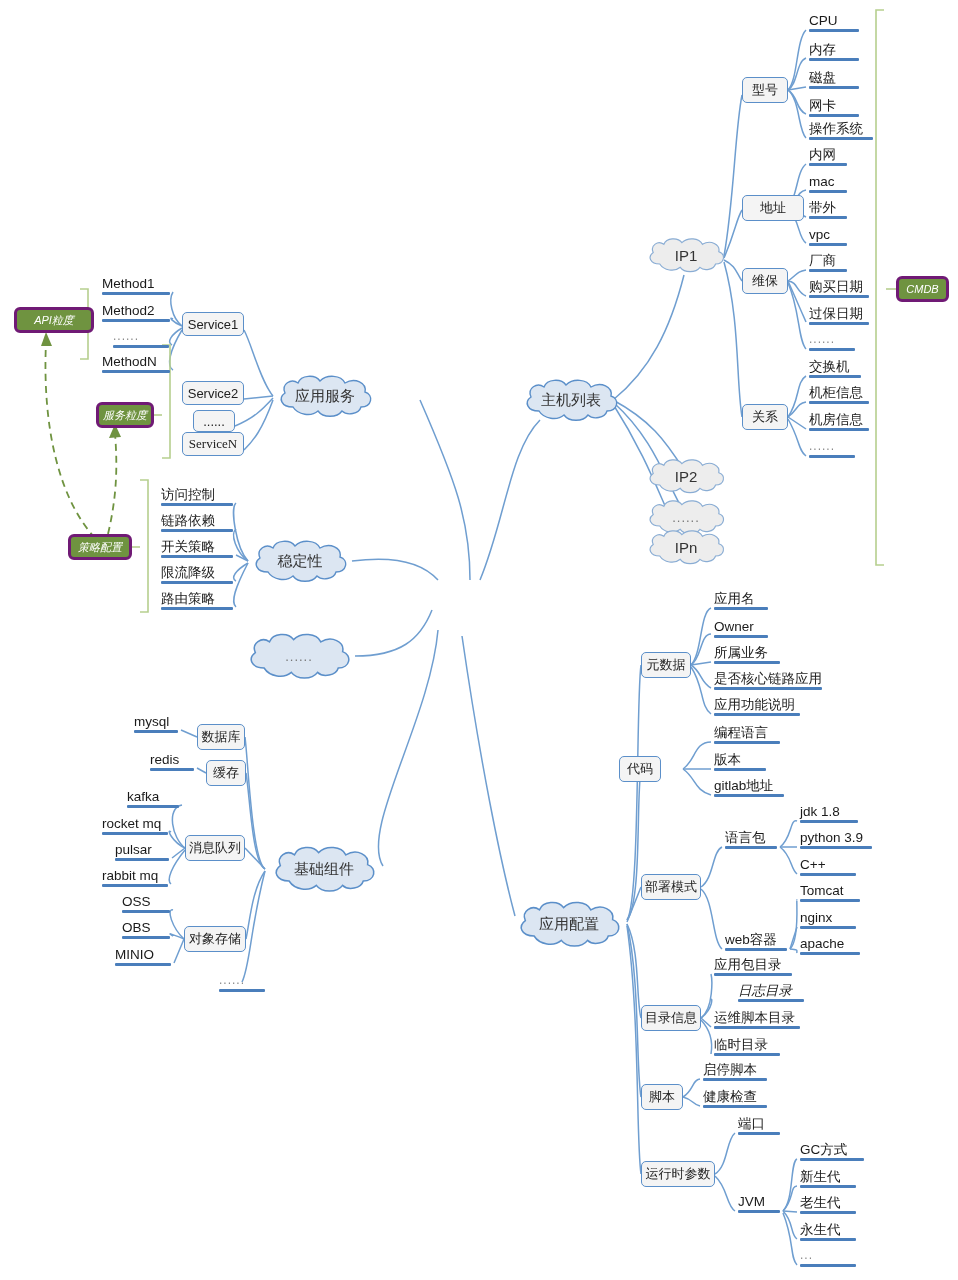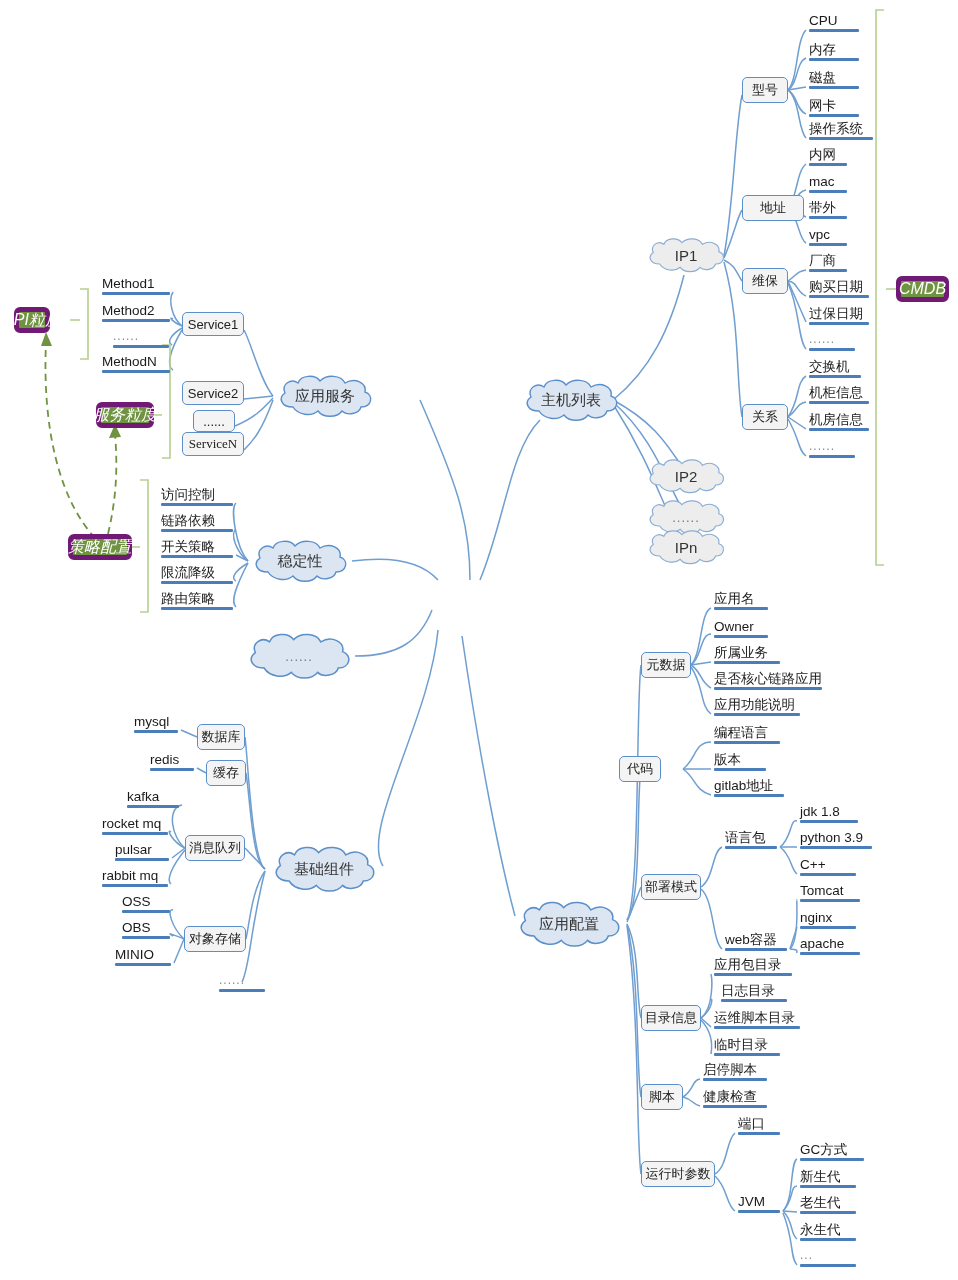--- a/index.html
+++ b/index.html
@@ -28,22 +28,22 @@
   }
 
   
   .leaf{position:absolute;white-space:nowrap;font-size:13.5px;color:#1a1a1a;
         padding:0 3px 2px 3px;box-sizing:border-box;line-height:15px;}
   .leaf .uline{display:block;height:3px;background:#4a7ebb;border-radius:1px;margin-top:1px;}
   .leaf.ell{color:#888;letter-spacing:1px;font-size:12px;}
 
   
   .green-box{
-    position:absolute;background:#6f9340;border:5px solid #701a75;border-radius:6px;
-    color:#ffffff;font-style:italic;font-size:16px;display:flex;align-items:center;
+    position:absolute;background:#6f9340;border:3px solid #701a75;border-radius:6px;
+    color:#ffffff;font-style:italic;font-size:11px;display:flex;align-items:center;
     justify-content:center;white-space:nowrap;padding:0 7px;box-sizing:border-box;
   }
 </style>
 </head>
 <body>
 
 <div id="map">
 
   <svg class="links" viewBox="0 0 958 1280">
     <g fill="none" stroke="#6f9ed0" stroke-width="1.5">
@@ -355,39 +355,39 @@
       <div class="leaf" style="left: 711px; top: 778px; min-width: 76px;"><span>gitlab地址</span><span class="uline"></span></div>
       <div class="leaf" style="left: 722px; top: 830px; min-width: 58px;"><span>语言包</span><span class="uline"></span></div>
       <div class="leaf" style="left: 722px; top: 932px; min-width: 68px;"><span>web容器</span><span class="uline"></span></div>
       <div class="leaf" style="left: 797px; top: 804px; min-width: 64px;"><span>jdk 1.8</span><span class="uline"></span></div>
       <div class="leaf" style="left: 797px; top: 830px; min-width: 78px;"><span>python 3.9</span><span class="uline"></span></div>
       <div class="leaf" style="left: 797px; top: 857px; min-width: 62px;"><span>C++</span><span class="uline"></span></div>
       <div class="leaf" style="left: 797px; top: 883px; min-width: 66px;"><span>Tomcat</span><span class="uline"></span></div>
       <div class="leaf" style="left: 797px; top: 910px; min-width: 62px;"><span>nginx</span><span class="uline"></span></div>
       <div class="leaf" style="left: 797px; top: 936px; min-width: 66px;"><span>apache</span><span class="uline"></span></div>
       <div class="leaf" style="left: 711px; top: 957px; min-width: 84px;"><span>应用包目录</span><span class="uline"></span></div>
-      <div class="leaf" style="left: 718px; top: 983px; min-width: 72px;"><span>日志目录</span><span class="uline"></span></div>
+      <div class="leaf" style="left: 735px; top: 983px; min-width: 72px; font-style: italic;"><span>日志目录</span><span class="uline"></span></div>
       <div class="leaf" style="left: 711px; top: 1010px; min-width: 92px;"><span>运维脚本目录</span><span class="uline"></span></div>
       <div class="leaf" style="left: 711px; top: 1037px; min-width: 72px;"><span>临时目录</span><span class="uline"></span></div>
       <div class="leaf" style="left: 700px; top: 1062px; min-width: 70px;"><span>启停脚本</span><span class="uline"></span></div>
       <div class="leaf" style="left: 700px; top: 1089px; min-width: 70px;"><span>健康检查</span><span class="uline"></span></div>
       <div class="leaf" style="left: 735px; top: 1116px; min-width: 48px;"><span>端口</span><span class="uline"></span></div>
       <div class="leaf" style="left: 735px; top: 1194px; min-width: 48px;"><span>JVM</span><span class="uline"></span></div>
       <div class="leaf" style="left: 797px; top: 1142px; min-width: 70px;"><span>GC方式</span><span class="uline"></span></div>
       <div class="leaf" style="left: 797px; top: 1169px; min-width: 62px;"><span>新生代</span><span class="uline"></span></div>
       <div class="leaf" style="left: 797px; top: 1195px; min-width: 62px;"><span>老生代</span><span class="uline"></span></div>
       <div class="leaf" style="left: 797px; top: 1222px; min-width: 62px;"><span>永生代</span><span class="uline"></span></div>
       <div class="leaf ell" style="left: 797px; top: 1248px; min-width: 62px;"><span>...</span><span class="uline"></span></div>
     </div>
 
   <div id="annotations">
       <div class="green-box" style="left: 896px; top: 276px; width: 53px; height: 26px;">
         <span>CMDB</span>
       </div>
-      <div class="green-box" style="left: 14px; top: 307px; width: 36px; height: 26px;">
+      <div class="green-box" style="left: 14px; top: 307px; width: 80px; height: 26px;">
         <span>API粒度</span>
       </div>
       <div class="green-box" style="left: 96px; top: 402px; width: 58px; height: 26px;">
         <span>服务粒度</span>
       </div>
       <div class="green-box" style="left: 68px; top: 534px; width: 64px; height: 26px;">
         <span>策略配置</span>
       </div>
     </div>
 

